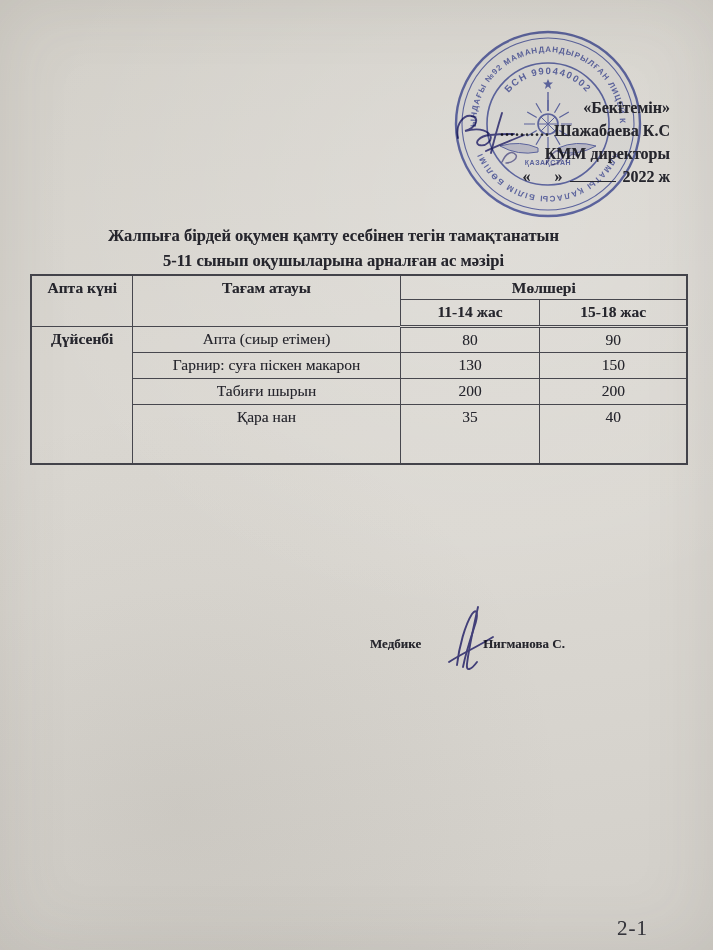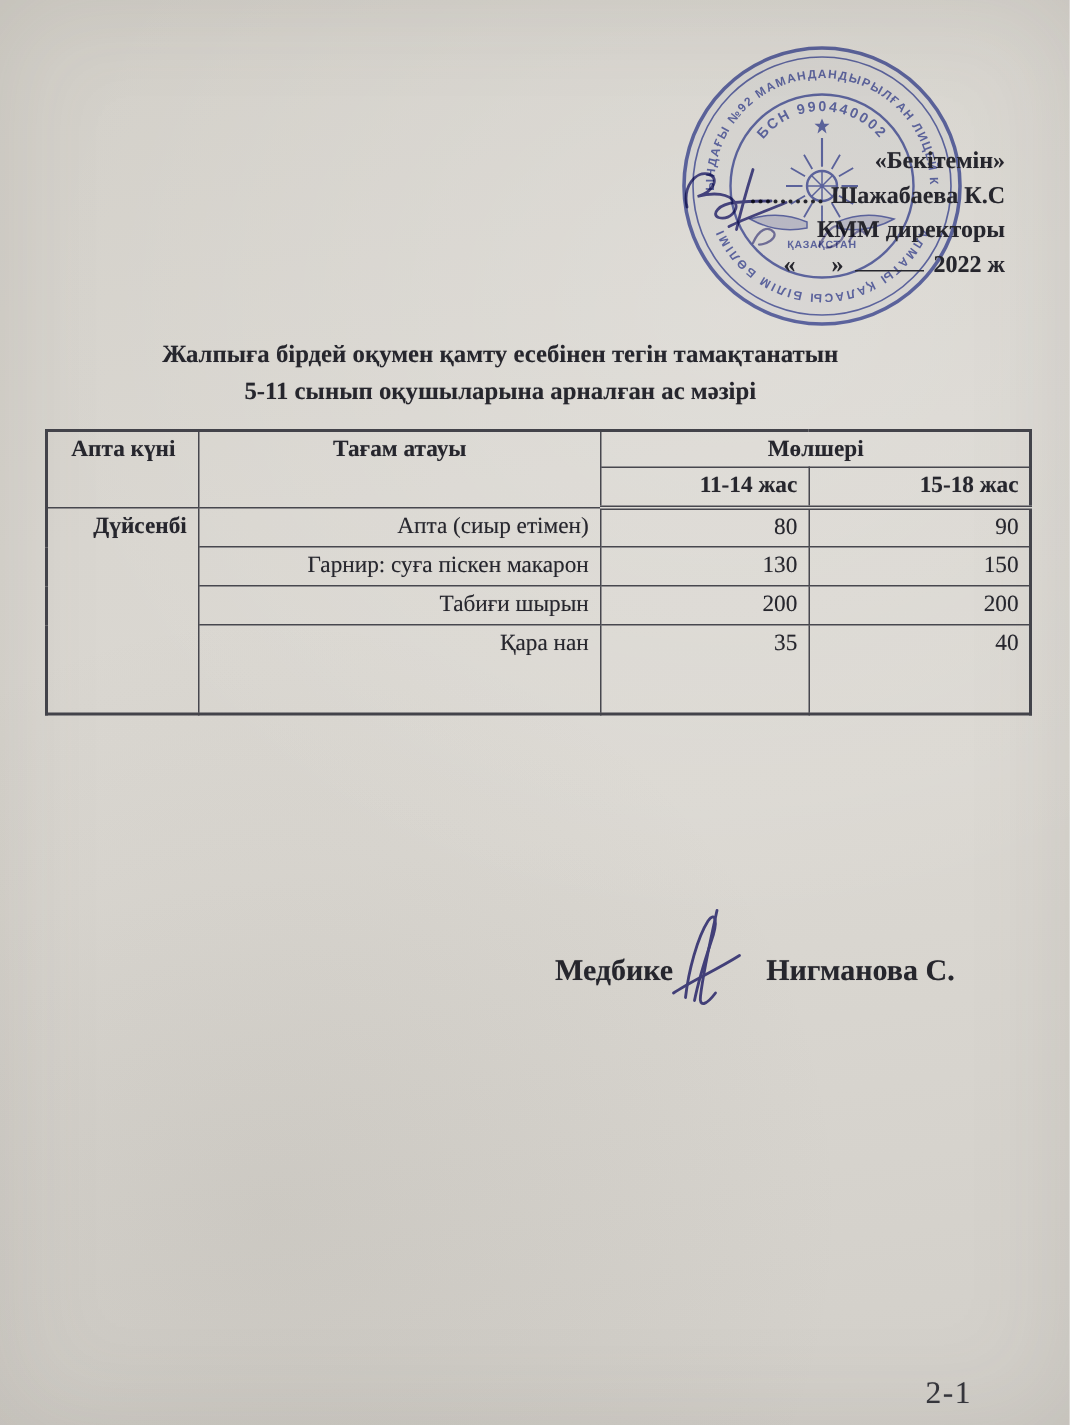--- a/index.html
+++ b/index.html
@@ -45,43 +45,43 @@
   .ink{position:absolute;pointer-events:none;mix-blend-mode:multiply;}
 
   
   .title{
     position:absolute;top:223px;left:0;width:667px;
     text-align:center;font-weight:bold;font-size:16.5px;line-height:25px;
   }
 
   
   table.menu{
-    position:absolute;left:30px;top:286px;width:656px;
+    position:absolute;left:30px;top:274px;width:656px;
     border-collapse:collapse;table-layout:fixed;
     font-size:15.5px;color:#26262d;
   }
   table.menu td,table.menu th{
     border:1.5px solid #47474e;
     padding:2px 7px 1px 8px;
-    vertical-align:top;text-align:right;line-height:20px;
+    vertical-align:top;text-align:center;line-height:20px;
     font-weight:normal;overflow:hidden;white-space:nowrap;
   }
   table.menu{border:2px solid #43434a;}
   table.menu .hd{font-weight:bold;}
   table.menu .ctr{text-align:center;}
   tr.hrow1{height:24px;}
   tr.hrow2{height:27px;}
   tr.hrow2 td{border-bottom:3.5px double #47474e;}
   tr.brow{height:26px;}
   tr.brow-last{height:59px;}
 
   
   .footer-sign{
     position:absolute;left:370px;top:636px;
-    font-weight:bold;font-size:20px;white-space:nowrap;
+    font-weight:bold;font-size:13px;white-space:nowrap;
   }
   .footer-sign .spacer{display:inline-block;width:62px;}
 
   .page-number{
     position:absolute;left:617px;top:916px;
     font-size:21px;letter-spacing:1px;color:#35353b;
   }
 </style>
 </head>
 <body>

